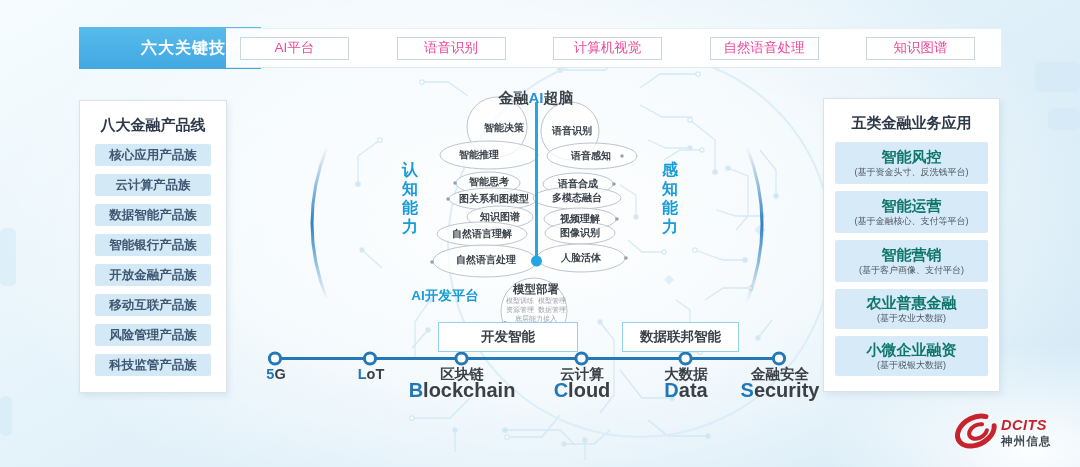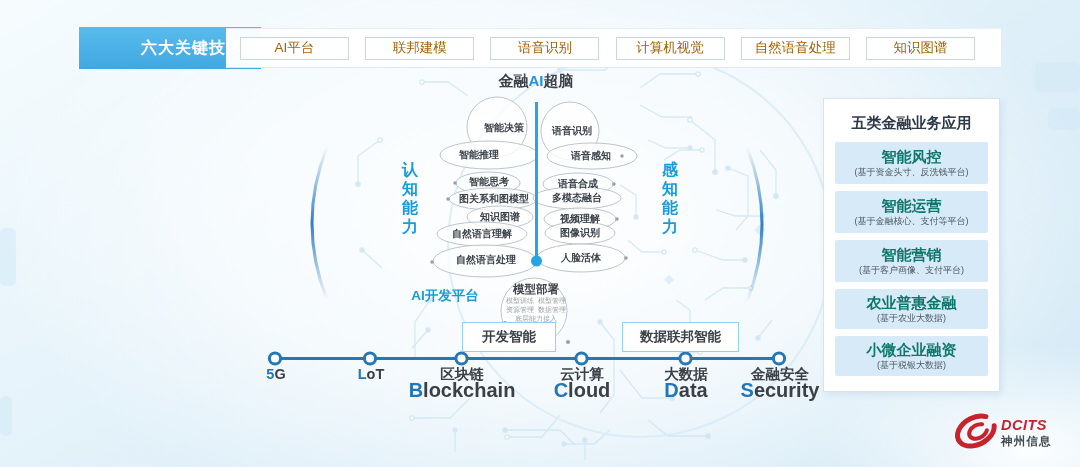--- a/index.html
+++ b/index.html
@@ -19,40 +19,40 @@
   .primary-tab{left:79px;top:27px;width:138px;height:42px;
     background:linear-gradient(180deg,#58bbec,#41a8e1);
     color:#fff;font-size:16px;font-weight:bold;letter-spacing:1px;
     display:flex;align-items:center;justify-content:center;padding-left:44px;}
   .tab-bar{left:226px;top:28px;width:775px;height:40px;
     background:rgba(255,255,255,.97);
     border-top:1px solid #e7f0f5;border-bottom:1px solid #dfeaf0;
     display:flex;align-items:center;justify-content:space-between;
     padding:0 26px 0 14px;box-sizing:border-box;}
   .tab-box{width:107px;height:21px;background:#fff;border:1px solid #c9d7df;
-    font-size:13.5px;color:#a16207;display:flex;align-items:center;justify-content:center;}
+    font-size:13.5px;color:#ec4899;display:flex;align-items:center;justify-content:center;}
 
   
   .panel{background:#fff;border:1px solid #dce3e8;box-sizing:border-box;
     box-shadow:2px 3px 6px rgba(130,165,195,.18);}
   .panel-l{left:79px;top:100px;width:148px;height:293px;}
   .panel-r{left:823px;top:98px;width:177px;height:294px;}
   .panel-title{display:block;text-align:center;font-weight:bold;color:#2e3a49;
     font-size:15px;margin-top:13px;margin-bottom:9px;height:21px;line-height:21px;}
   .pl-item{width:116px;height:22px;margin:0 auto 8px auto;background:#d4e9f6;
     border-radius:2px;font-size:12.5px;font-weight:600;color:#3f5771;
     display:flex;align-items:center;justify-content:center;}
   .pr-item{width:153px;margin:0 auto 7px auto;background:#d7eaf7;border-radius:2px;
     display:flex;flex-direction:column;align-items:center;justify-content:center;}
   .pr-item.tall{height:42px;} .pr-item.short{height:40px;}
   .pr-title{font-size:15px;font-weight:bold;color:#0f766e;line-height:18px;}
   .pr-sub{font-size:9px;color:#4e5963;line-height:12px;}
 
   
-  .brain-title{left:536px;top:81px;font-size:15px;font-weight:bold;color:#3c4249;}
+  .brain-title{left:536px;top:98px;font-size:15px;font-weight:bold;color:#3c4249;}
   .brain-title .accent{color:#2b8fd6;}
   .bubble{font-size:10px;font-weight:bold;color:#3a4149;}
   .ability{font-size:16px;font-weight:bold;color:#189bd8;
     width:17px;line-height:19px;text-align:center;
     word-break:break-all;transform:translate(-50%,0);}
   .platform-label{left:445px;top:296px;font-size:13.5px;font-weight:bold;color:#189bd8;}
   .deploy-title{left:536px;top:289px;font-size:11.5px;font-weight:bold;color:#3a4149;}
   .deploy-line{font-size:7px;color:#99a1aa;letter-spacing:0;white-space:pre;}
   .bottom-box{top:322px;height:30px;background:#fff;border:1.5px solid #93d2ec;
     box-sizing:border-box;display:flex;align-items:center;justify-content:center;
@@ -222,27 +222,37 @@
 
     <g transform="translate(976,432) rotate(-28)" fill="none" stroke="#c8232c" stroke-linecap="round">
       <path d="M 16 -9 A 19.5 13.5 0 1 0 19 3" stroke-width="5"></path>
       <path d="M 9 -4 A 9.5 6.5 0 1 0 10.5 3.5" stroke-width="4"></path>
     </g>
   </svg>
 
   <div class="abs primary-tab">六大关键技术</div>
   <div class="abs tab-bar">
     <div class="tab-box">AI平台</div>
-    <div class="tab-box">联邦建模</div>
     <div class="tab-box">语音识别</div>
     <div class="tab-box">计算机视觉</div>
     <div class="tab-box">自然语音处理</div>
     <div class="tab-box">知识图谱</div>
   </div>
 
+  <div class="abs panel panel-l">
+    <span class="panel-title">八大金融产品线</span>
+    <div class="pl-item">核心应用产品族</div>
+    <div class="pl-item">云计算产品族</div>
+    <div class="pl-item">数据智能产品族</div>
+    <div class="pl-item">智能银行产品族</div>
+    <div class="pl-item">开放金融产品族</div>
+    <div class="pl-item">移动互联产品族</div>
+    <div class="pl-item">风险管理产品族</div>
+    <div class="pl-item">科技监管产品族</div>
+  </div>
 
   <div class="abs panel panel-r">
     <span class="panel-title">五类金融业务应用</span>
     <div class="pr-item tall">
       <span class="pr-title">智能风控</span>
       <span class="pr-sub">(基于资金头寸、反洗钱平台)</span>
     </div>
     <div class="pr-item tall">
       <span class="pr-title">智能运营</span>
       <span class="pr-sub">(基于金融核心、支付等平台)</span>
@@ -283,21 +293,21 @@
   <div class="abs ctr bubble" style="left:580px;top:219px;">视频理解</div>
   <div class="abs ctr bubble" style="left:580px;top:233px;">图像识别</div>
   <div class="abs ctr bubble" style="left:581px;top:258px;">人脸活体</div>
 
   <div class="abs ctr platform-label">AI开发平台</div>
   <div class="abs ctr deploy-title">模型部署</div>
   <div class="abs ctr deploy-line" style="left:536px;top:301px;">模型训练  模型管理</div>
   <div class="abs ctr deploy-line" style="left:536px;top:310px;">资源管理  数据管理</div>
   <div class="abs ctr deploy-line" style="left:536px;top:319px;">底层能力接入</div>
 
-  <div class="abs bottom-box" style="left:462px;width:94px;">开发智能</div>
+  <div class="abs bottom-box" style="left:438px;width:140px;">开发智能</div>
   <div class="abs bottom-box" style="left:622px;width:117px;">数据联邦智能</div>
 
   <div class="abs ctr tl-zh" style="left:276px;"><span class="tl-accent">5</span><span>G</span></div>
   <div class="abs ctr tl-zh" style="left:371px;"><span class="tl-accent">L</span><span>oT</span></div>
   <div class="abs ctr tl-zh" style="left:462px;"><span>区块链</span></div>
   <div class="abs ctr tl-en" style="left:462px;"><span class="tl-accent">B</span><span>lockchain</span></div>
   <div class="abs ctr tl-zh" style="left:582px;"><span>云计算</span></div>
   <div class="abs ctr tl-en" style="left:582px;"><span class="tl-accent">C</span><span>loud</span></div>
   <div class="abs ctr tl-zh" style="left:686px;"><span>大数据</span></div>
   <div class="abs ctr tl-en" style="left:686px;"><span class="tl-accent">D</span><span>ata</span></div>

